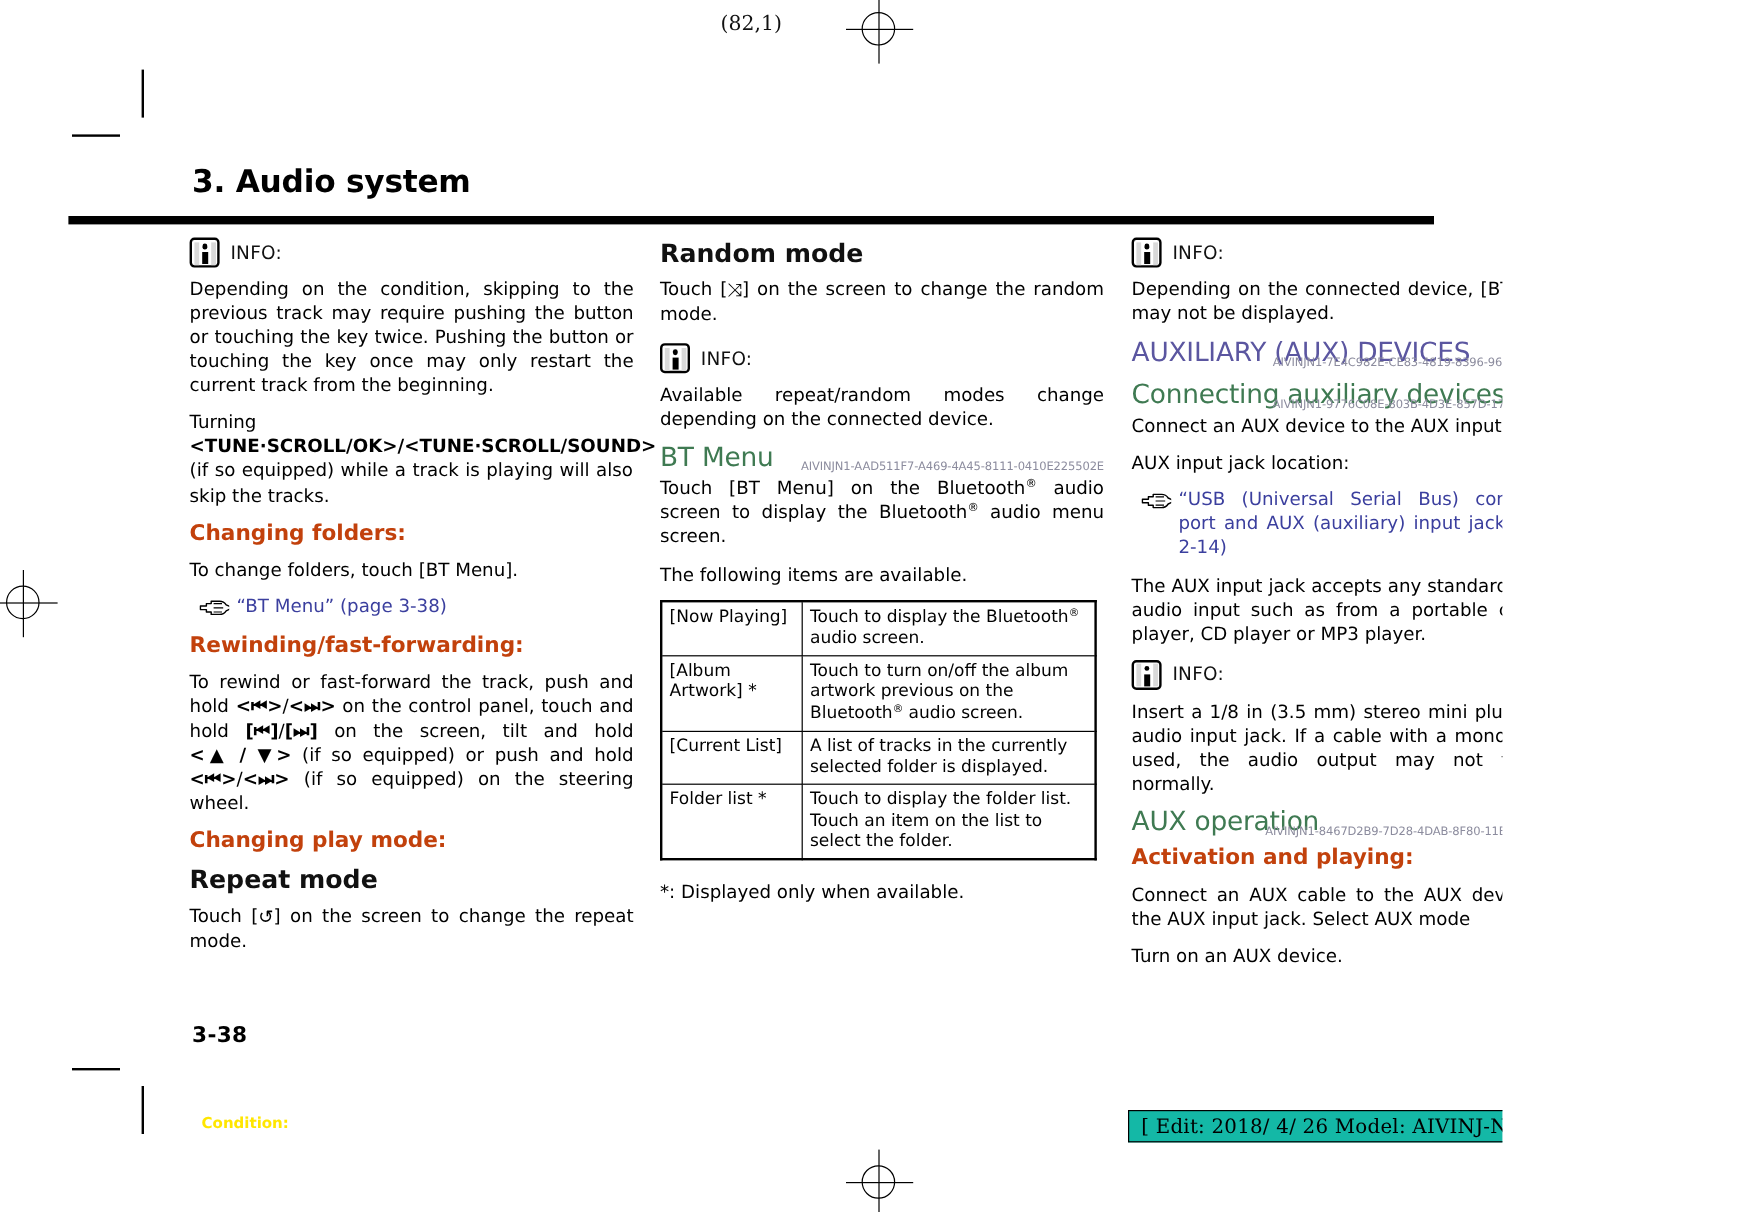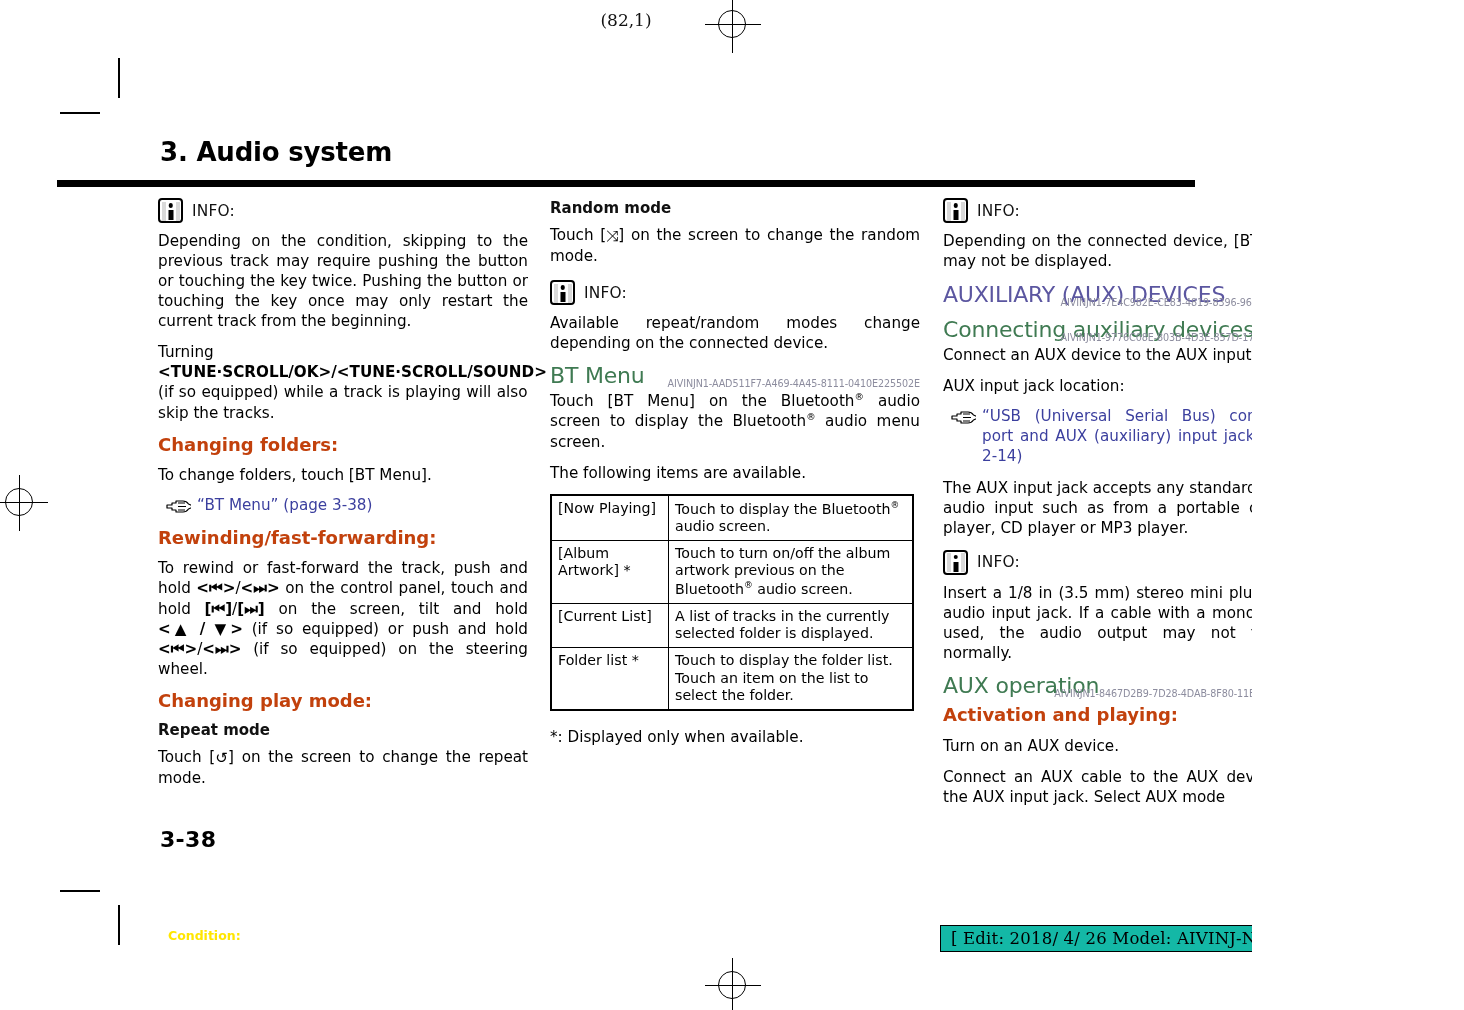--- a/index.html
+++ b/index.html
@@ -50,22 +50,22 @@
     position: absolute;
     left: 57px;
     right: 57px;
     top: 180px;
     height: 7px;
     background: #000;
   }
   .page-number {
     position: absolute;
     left: 160px;
-    top: 827px;
-    font-size: 22px;
+    top: 852px;
+    font-size: 18px;
     font-weight: 600;
     letter-spacing: 0.3px;
   }
   .condition {
     position: absolute;
     left: 168px;
     top: 928px;
     font-size: 12.5px;
     color: #ffe600;
     font-weight: 600;
@@ -114,21 +114,21 @@
   p.body.last-left { text-align: left; }
   .h-red {
     margin: 4px 0 9px 0;
     font-size: 18px;
     font-weight: bold;
     color: #c2410c;
     line-height: 1.25;
   }
   .h-black {
     margin: 3px 0 8px 0;
-    font-size: 15px;
+    font-size: 21px;
     font-weight: bold;
     color: #111;
   }
   .h-green {
     margin: 9px 0 1px 0;
     font-size: 22px;
     font-weight: 400;
     color: #3f7a52;
     letter-spacing: -0.2px;
     line-height: 1.05;
@@ -440,22 +440,22 @@
         <div class="info-label">INFO:</div>
       </div>
       <p class="body">Insert a 1/8 in (3.5 mm) stereo mini plug in the audio input jack. If a cable with a mono plug is used, the audio output may not function normally.</p>
 
       <div class="h-green">AUX operation</div>
       <div class="idrow">
           <span>AIVINJN1-8467D2B9-7D28-4DAB-8F80-11B9ACDD5164</span>
         </div>
 
       <div class="h-red">Activation and playing:</div>
+      <p class="body">Connect an AUX cable to the AUX device and the AUX input jack. Select AUX mode</p>
       <p class="body last-left">Turn on an AUX device.</p>
-      <p class="body">Connect an AUX cable to the AUX device and the AUX input jack. Select AUX mode</p>
     </div>
   </div>
 
   <div class="page-number">3-38</div>
   <div class="condition">Condition:</div>
   <div class="editbox">[ Edit: 2018/ 4/ 26   Model: AIVINJ-N ]</div>
 
 </div>
 
 </body></html>

